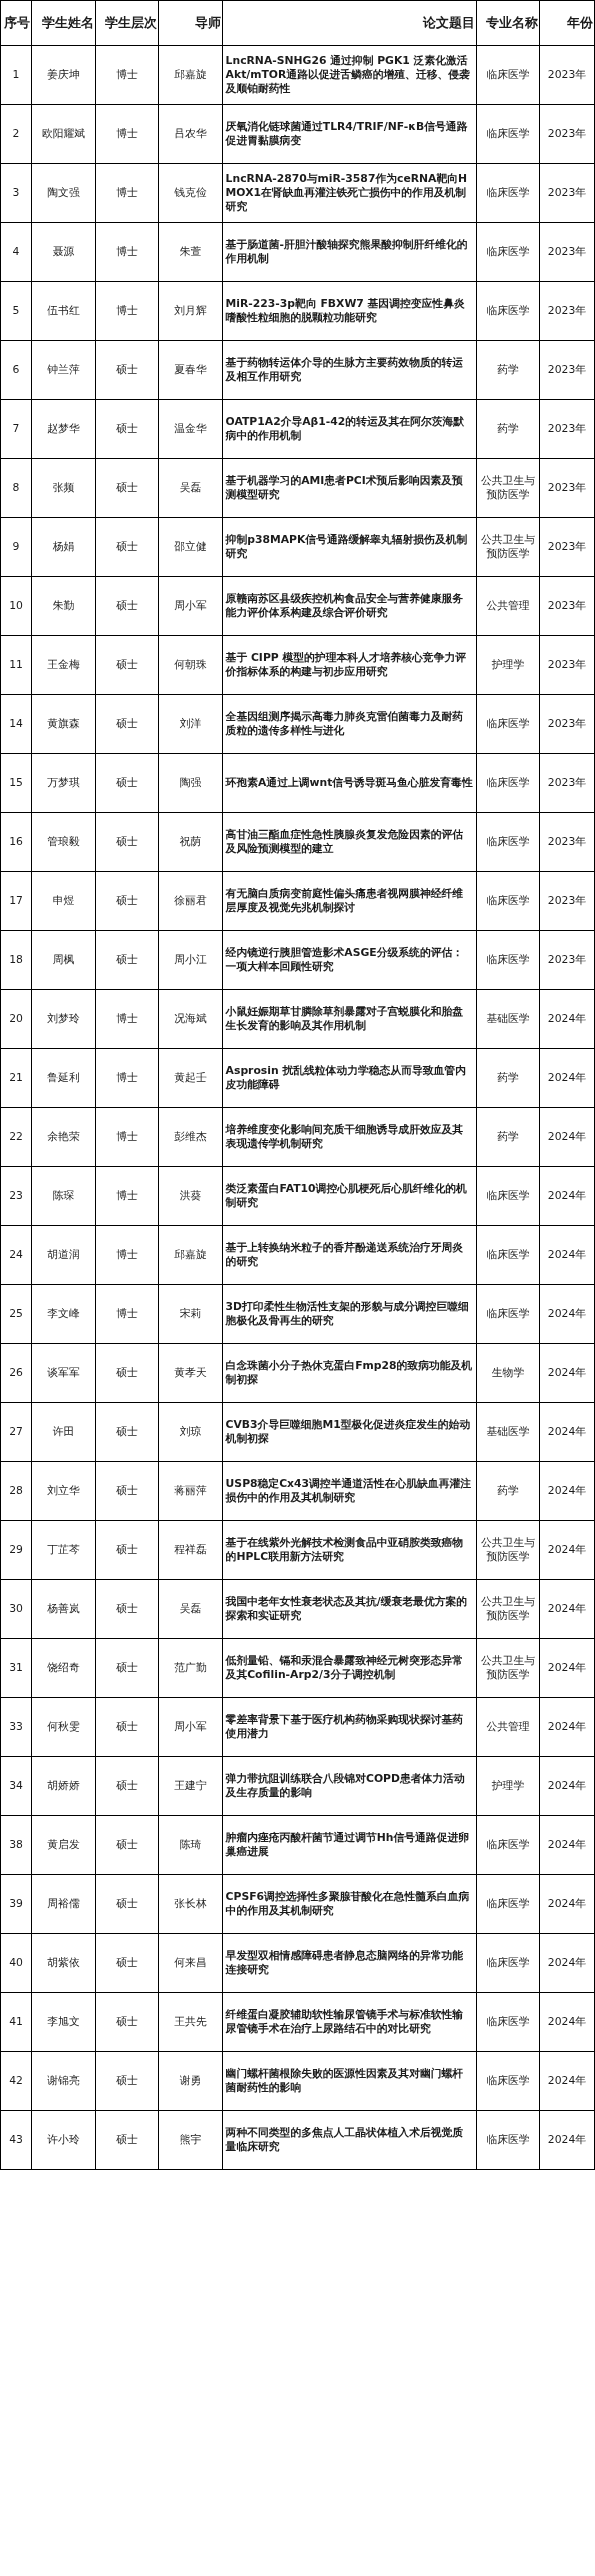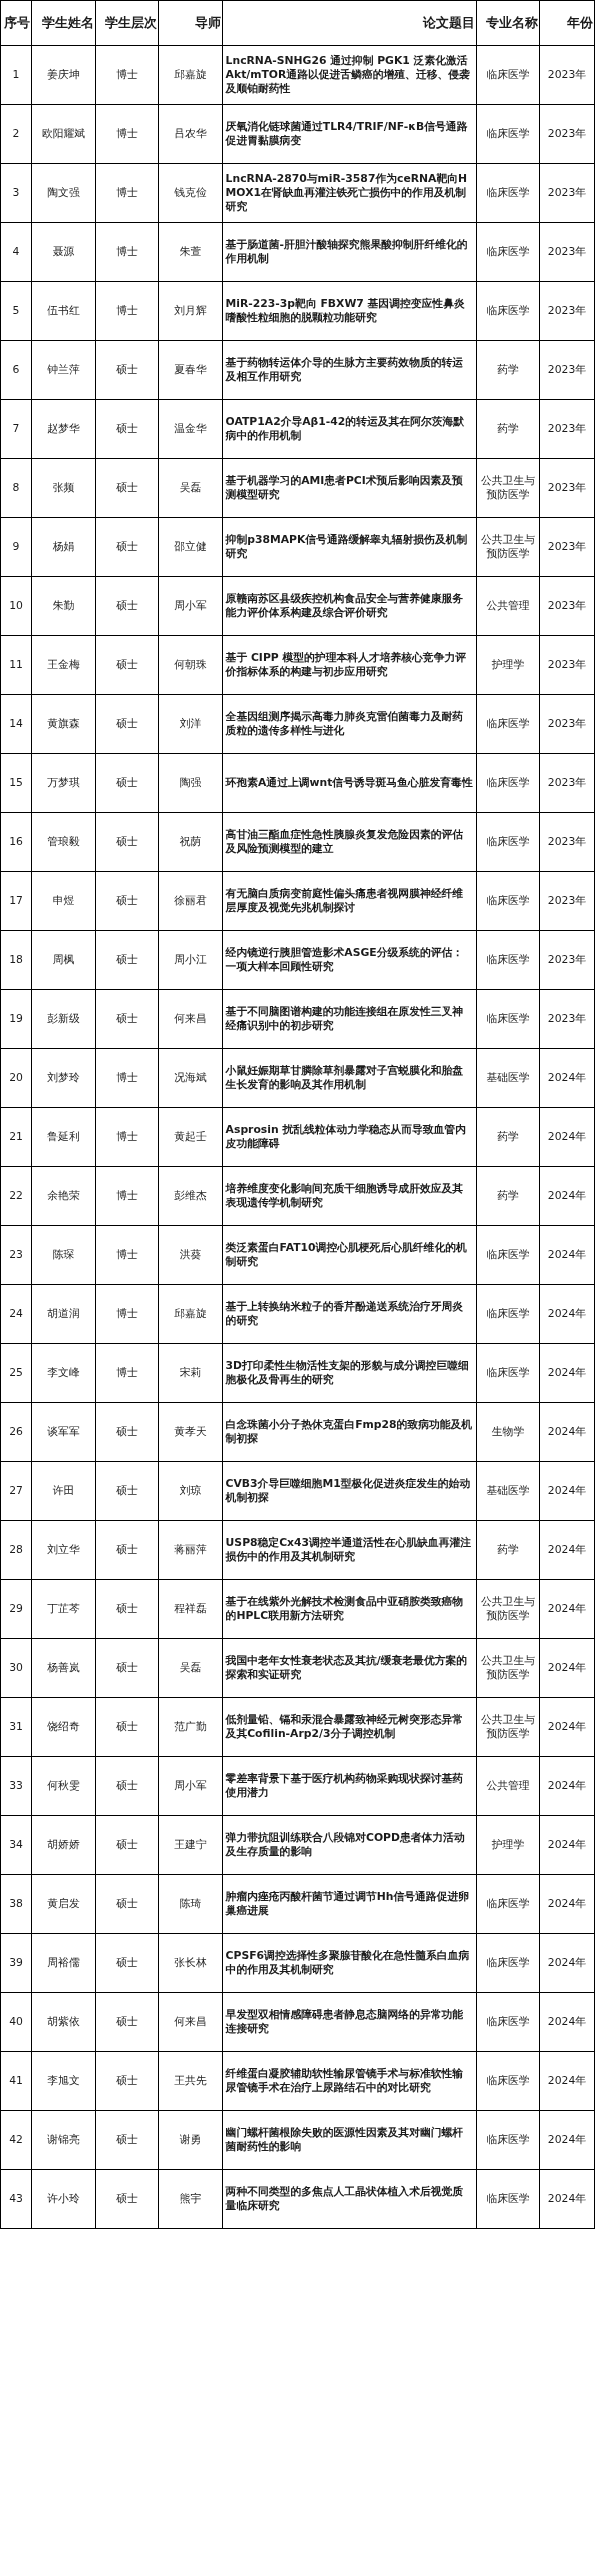--- a/index.html
+++ b/index.html
@@ -211,29 +211,20 @@
         <tr>
           <td>18</td>
           <td>周枫</td>
           <td>硕士</td>
           <td>周小江</td>
           <td class="title-cell">经内镜逆行胰胆管造影术ASGE分级系统的评估：一项大样本回顾性研究</td>
           <td>临床医学</td>
           <td>2023年</td>
         </tr>
         <tr>
-          <td>19</td>
-          <td>彭新级</td>
-          <td>硕士</td>
-          <td>何来昌</td>
-          <td class="title-cell">基于不同脑图谱构建的功能连接组在原发性三叉神经痛识别中的初步研究</td>
-          <td>临床医学</td>
-          <td>2023年</td>
-        </tr>
-        <tr>
           <td>20</td>
           <td>刘梦玲</td>
           <td>博士</td>
           <td>况海斌</td>
           <td class="title-cell">小鼠妊娠期草甘膦除草剂暴露对子宫蜕膜化和胎盘生长发育的影响及其作用机制</td>
           <td>基础医学</td>
           <td>2024年</td>
         </tr>
         <tr>
           <td>21</td>

